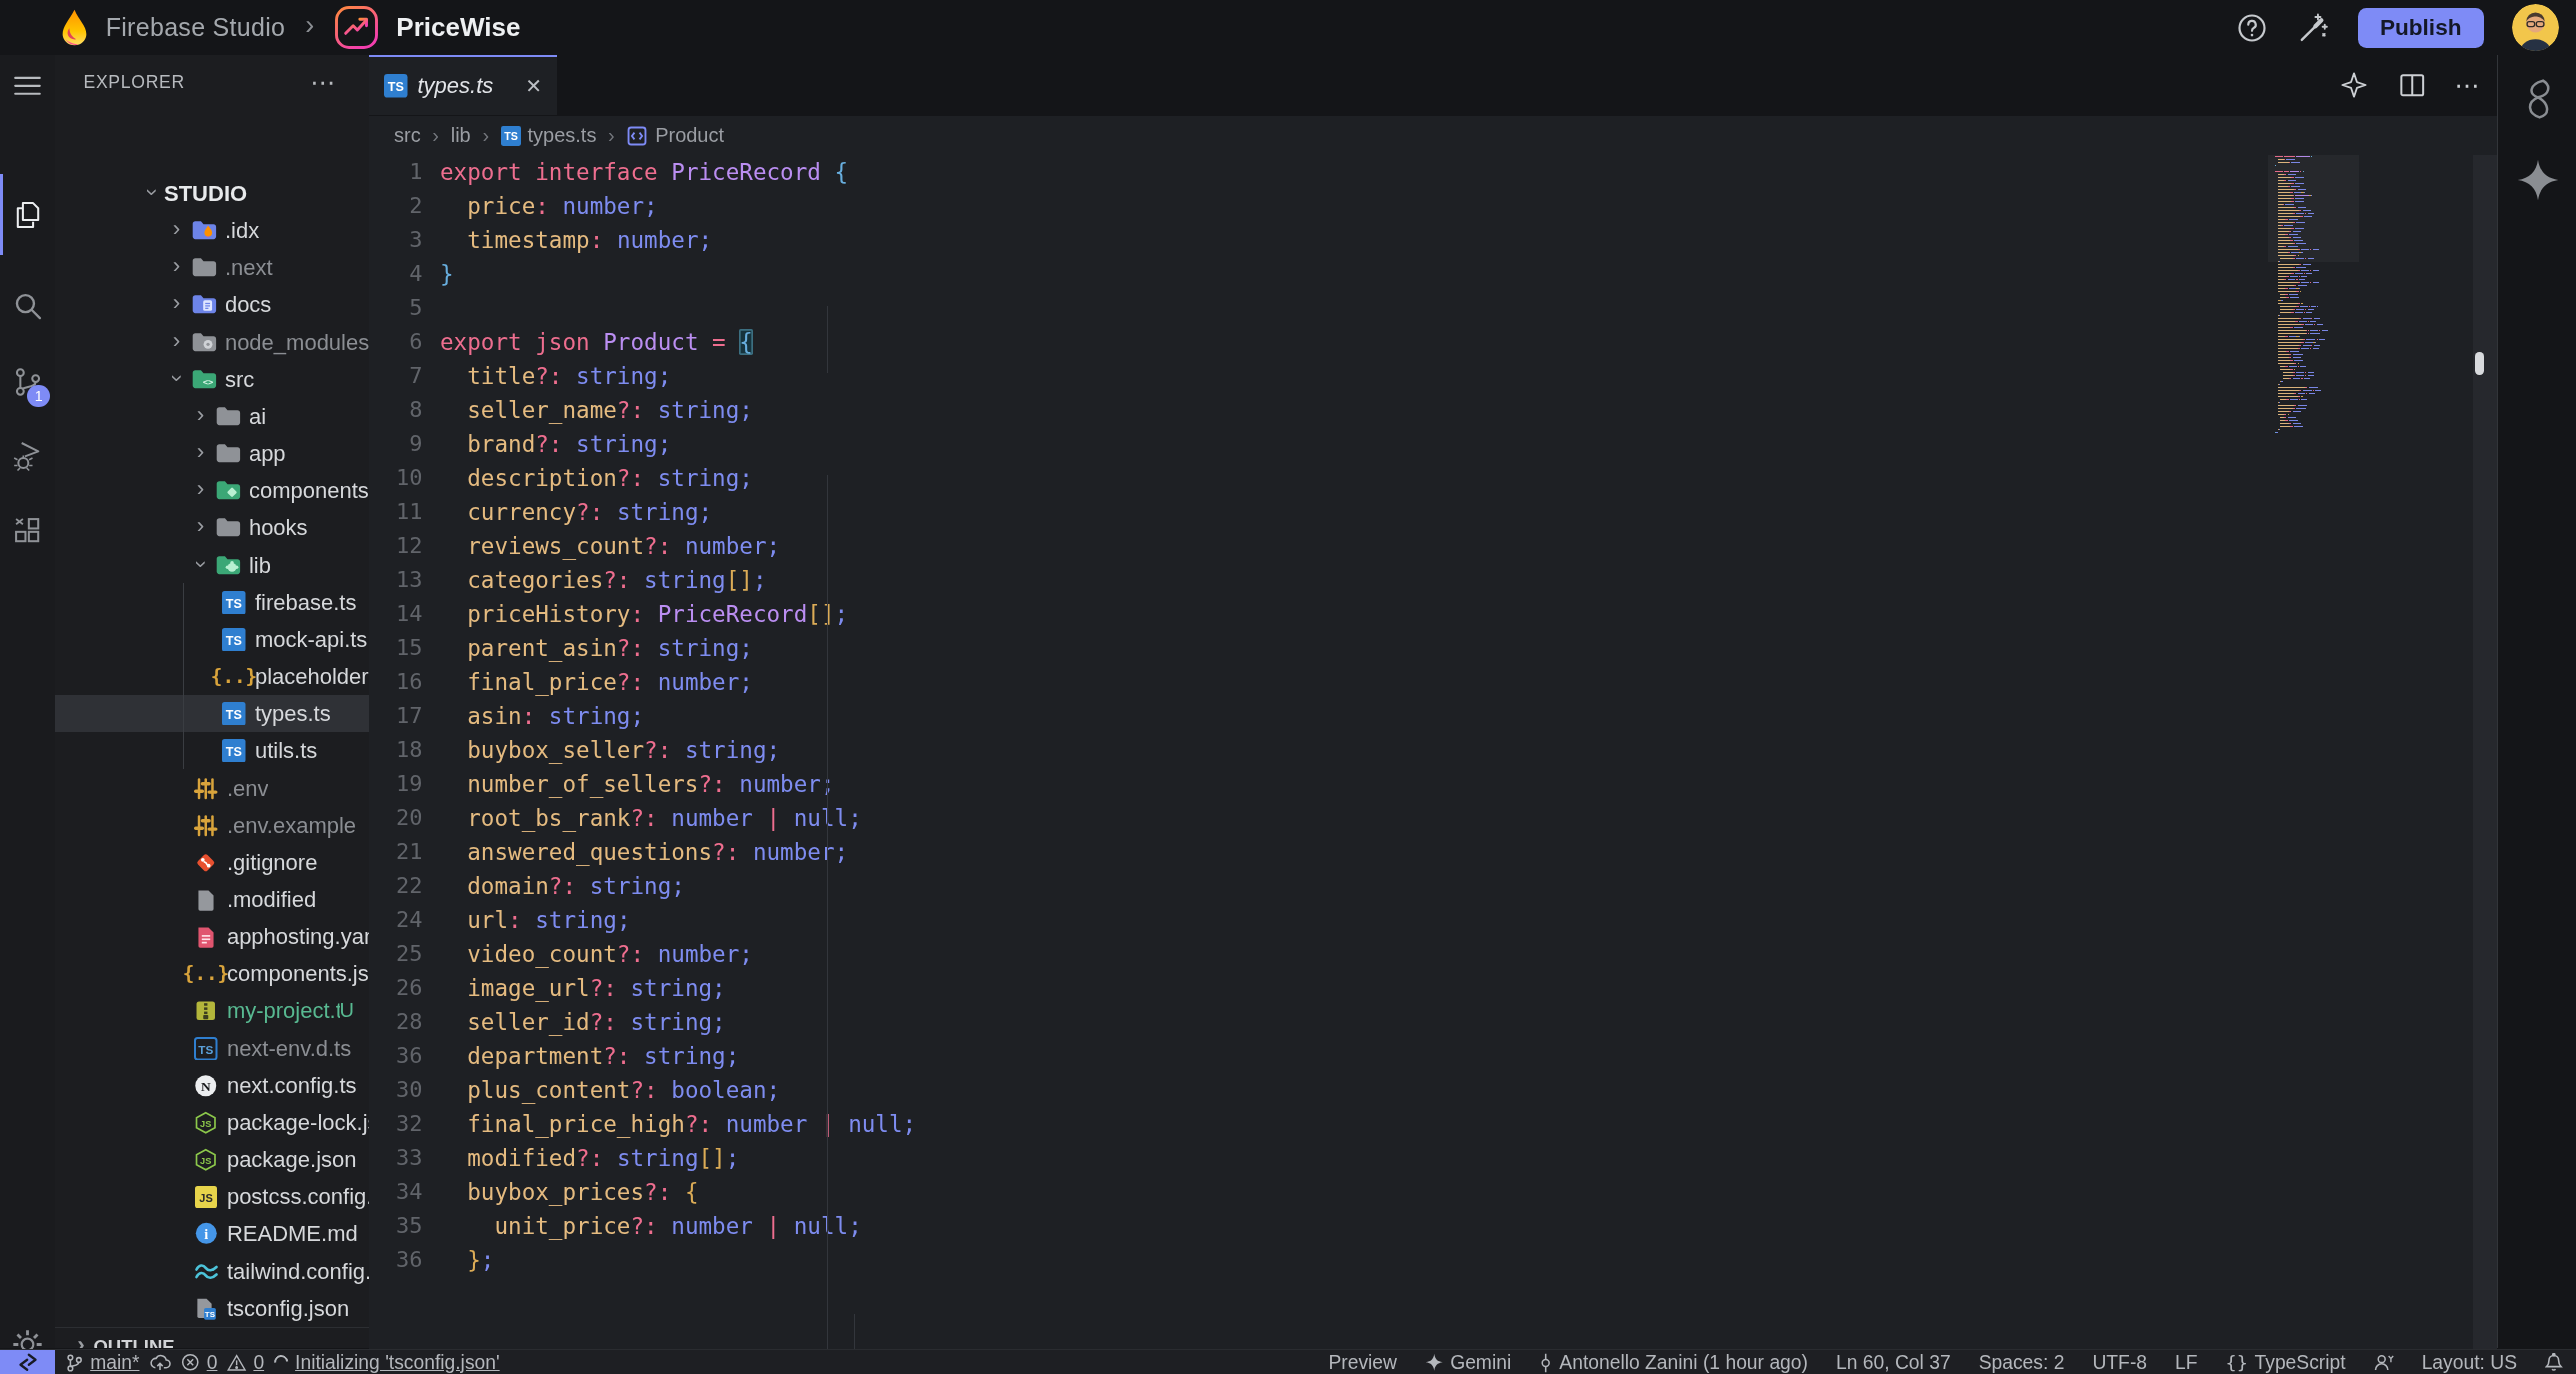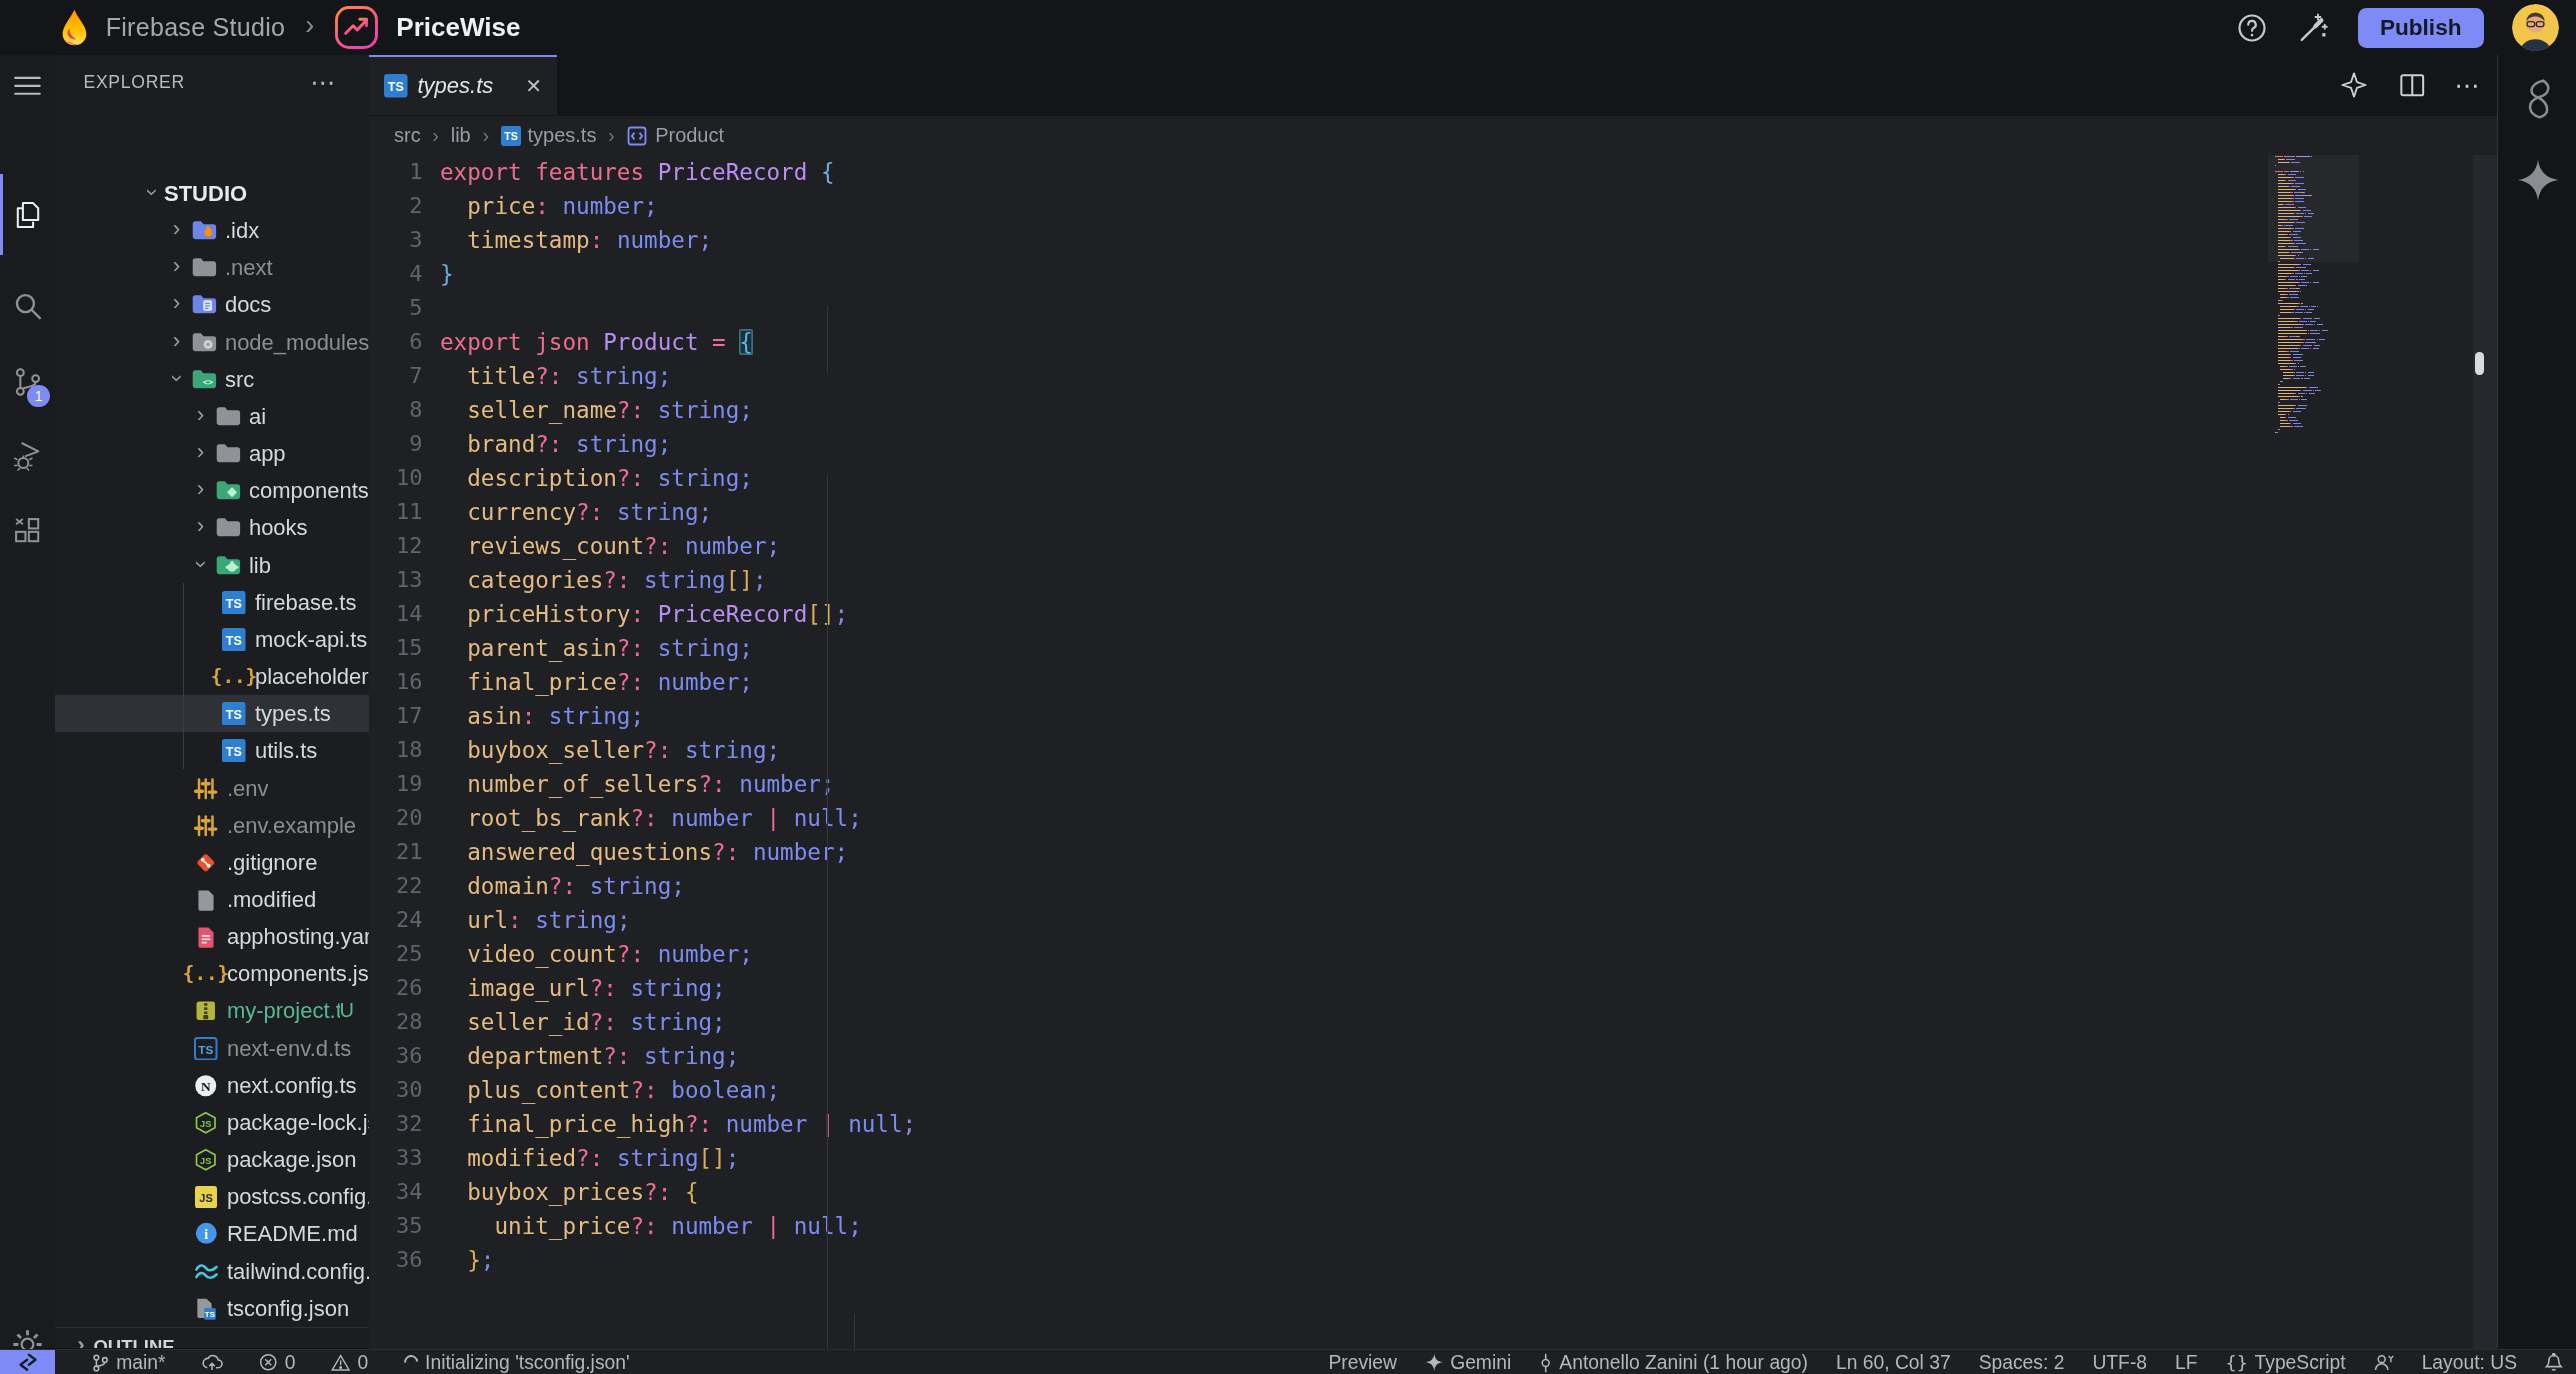--- a/index.html
+++ b/index.html
@@ -78,21 +78,21 @@
   #mm-slider{position:absolute;left:1899px;top:39px;width:91px;height:107px;background:rgba(255,255,255,.04);}
   #scrolltrack{position:absolute;left:2104px;top:39px;width:24px;height:1194px;background:#26282d;}
   #ovr-cursor{position:absolute;left:2106px;top:236px;width:9.2px;height:22.6px;border-radius:4.2px;background:#d8dadd;}
   
   #rightpanel{position:absolute;left:2497px;top:55px;width:79px;height:1293px;background:#141518;border-left:0.8px solid #323539;}
   .rp-item{position:absolute;left:0;width:79px;display:flex;justify-content:center;}
   
   #statusbar{position:absolute;left:0;top:1349px;width:2576px;height:26px;background:#1e1f23;
     border-top:0.8px solid #2a2c30;display:flex;align-items:center;font-size:19.3px;color:#b4b7bc;}
   #sb-left,#sb-right{display:flex;align-items:center;height:100%;}
-  #sb-left{gap:36px;}
+  #sb-left{gap:10px;text-decoration:underline;}
   #sb-right{margin-left:auto;gap:28px;padding-right:13.4px;}
   .sbitem{display:flex;align-items:center;gap:6.7px;white-space:nowrap;}
   .sbitem.accent{background:var(--accent,#7e8bf6);width:55px;height:26px;justify-content:center;margin-right:0;}
   .spin{width:14.3px;height:14.3px;border-radius:50%;border:2.1px solid transparent;
     border-top-color:#b4b7bc;border-left-color:#b4b7bc;transform:rotate(40deg);display:inline-block;}
   svg{display:block;}
 </style>
 </head>
 <body>
 
@@ -587,21 +587,21 @@
           <span>
             <svg width="22" height="22" viewBox="0 0 26 26" fill="none" stroke="#7e8bf6" stroke-width="2.2">
               <rect x="3" y="3" width="20" height="20" rx="3"></rect>
               <path d="M10 9 l-3 4 3 4 M16 9 l3 4 -3 4"></path>
             </svg>
           </span>
           <span>Product</span>
         </span>
       </div>
     <div id="code">
-        <div class="cl"><span class="ln">1</span><span class="ct"><span class="tk-kw">export</span><span> </span><span class="tk-kw">features</span><span> </span><span class="tk-cl">PriceRecord</span><span> </span><span class="tk-b0">{</span></span></div>
+        <div class="cl"><span class="ln">1</span><span class="ct"><span class="tk-kw">export</span><span> </span><span class="tk-kw">interface</span><span> </span><span class="tk-cl">PriceRecord</span><span> </span><span class="tk-b0">{</span></span></div>
         <div class="cl"><span class="ln">2</span><span class="ct"><span>  </span><span class="tk-pr">price</span><span class="tk-op">:</span><span> </span><span class="tk-ty">number</span><span class="tk-ty">;</span></span></div>
         <div class="cl"><span class="ln">3</span><span class="ct"><span>  </span><span class="tk-pr">timestamp</span><span class="tk-op">:</span><span> </span><span class="tk-ty">number</span><span class="tk-ty">;</span></span></div>
         <div class="cl"><span class="ln">4</span><span class="ct"><span class="tk-b0">}</span></span></div>
         <div class="cl"><span class="ln">5</span><span class="ct"></span></div>
         <div class="cl"><span class="ln">6</span><span class="ct"><span class="tk-kw">export</span><span> </span><span class="tk-kw">json</span><span> </span><span class="tk-cl">Product</span><span> </span><span class="tk-op">=</span><span> </span><span class="tk-b0 bm">{</span></span></div>
         <div class="cl"><span class="ln">7</span><span class="ct"><span>  </span><span class="tk-pr">title</span><span class="tk-op">?</span><span class="tk-op">:</span><span> </span><span class="tk-ty">string</span><span class="tk-ty">;</span></span></div>
         <div class="cl"><span class="ln">8</span><span class="ct"><span>  </span><span class="tk-pr">seller_name</span><span class="tk-op">?</span><span class="tk-op">:</span><span> </span><span class="tk-ty">string</span><span class="tk-ty">;</span></span></div>
         <div class="cl"><span class="ln">9</span><span class="ct"><span>  </span><span class="tk-pr">brand</span><span class="tk-op">?</span><span class="tk-op">:</span><span> </span><span class="tk-ty">string</span><span class="tk-ty">;</span></span></div>
         <div class="cl"><span class="ln">10</span><span class="ct"><span>  </span><span class="tk-pr">description</span><span class="tk-op">?</span><span class="tk-op">:</span><span> </span><span class="tk-ty">string</span><span class="tk-ty">;</span></span></div>
         <div class="cl"><span class="ln">11</span><span class="ct"><span>  </span><span class="tk-pr">currency</span><span class="tk-op">?</span><span class="tk-op">:</span><span> </span><span class="tk-ty">string</span><span class="tk-ty">;</span></span></div>

